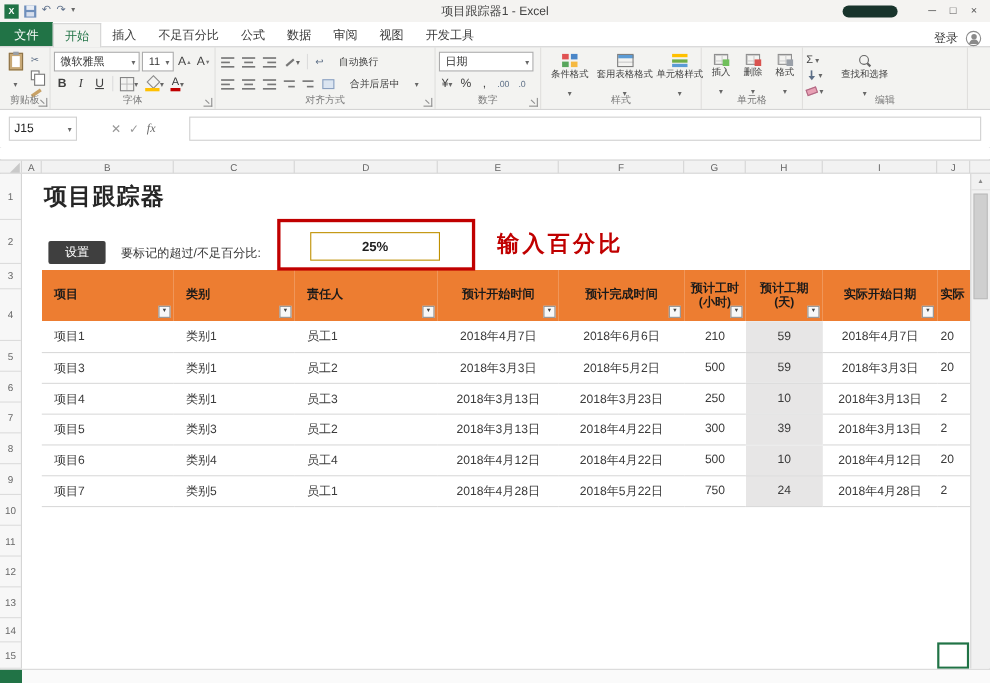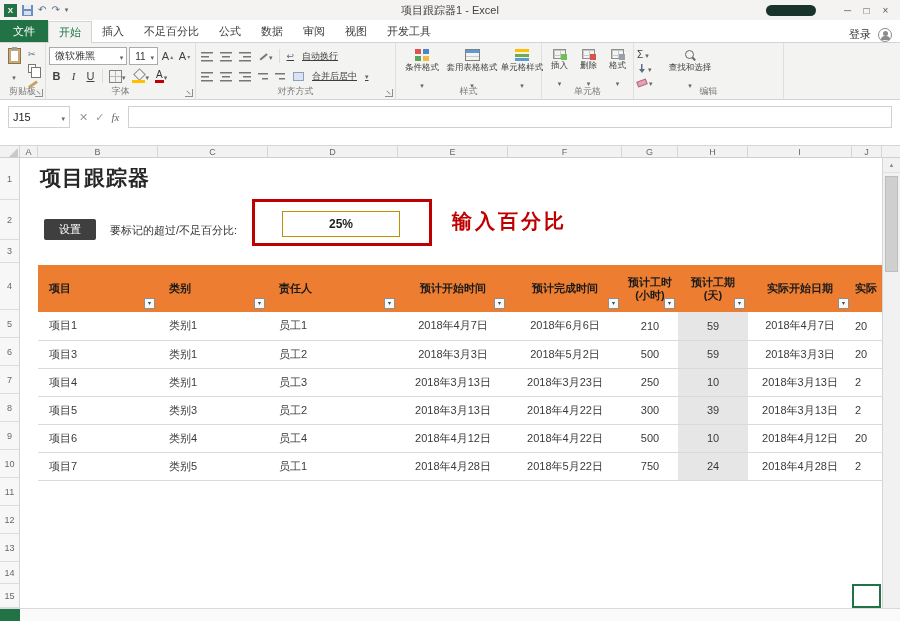--- a/index.html
+++ b/index.html
@@ -88,21 +88,21 @@
   .al-l,.al-t{ background-position:0 1px,0 5px,0 9px; }
   .al-c,.al-m{ background-position:0 1px,2px 5px,0 9px; }
   .al-r,.al-b{ background-position:0 1px,4px 5px,0 9px; }
   .i-orient{ width:11px; height:11px; position:relative; }
   .i-orient::before{ content:""; position:absolute; left:1px; top:5px; width:9px; height:1.5px; background:#777;
                      transform:rotate(-40deg); }
   .i-ind{ width:11px; height:9px; background-image:linear-gradient(#777,#777),linear-gradient(#777,#777);
           background-size:10px 1.5px,6px 1.5px; background-position:0 1px,4px 6px; background-repeat:no-repeat; }
   .i-wrap::before{ content:"↩"; font-size:9px; color:#5c6e86; }
   .i-merge{ width:11px; height:9px; border:1px solid #8aa0c0; background:#dbe5f1; }
-  .rb-txt{ font-size:9px; color:#3f3f3f; display:flex; align-items:center; gap:8px; padding:0 3px; white-space:nowrap;text-decoration:underline; }
+  .rb-txt{ font-size:9px; color:#3f3f3f; display:flex; align-items:center; gap:14px; padding:0 3px; white-space:nowrap; }
   .big-btn{ display:flex; flex-direction:column; align-items:center; justify-content:flex-start;
             padding-top:3px; gap:2px; flex:none; }
   .bl{ font-size:8.5px; line-height:9px; color:#3f3f3f; text-align:center; white-space:nowrap; }
   .i-cond{ width:14px; height:12px;
            background:linear-gradient(#e05252,#e05252) 0 0/6px 5px no-repeat,
                       linear-gradient(#4a86c8,#4a86c8) 8px 0/6px 5px no-repeat,
                       linear-gradient(#58a65c,#58a65c) 0 7px/6px 5px no-repeat,
                       linear-gradient(#f5b942,#f5b942) 8px 7px/6px 5px no-repeat; }
   .i-ftable{ width:15px; height:12px; border:1px solid #7f7f7f; background:
              linear-gradient(#5b9bd5,#5b9bd5) 0 0/15px 3px no-repeat,
@@ -128,21 +128,21 @@
   .i-funnel::before{ content:""; position:absolute; left:0; top:0; border-left:6.5px solid transparent;
                      border-right:6.5px solid transparent; border-top:6px solid #7a8aa0; }
   .i-funnel::after{ content:""; position:absolute; left:5.5px; top:5px; width:2px; height:6px; background:#7a8aa0; }
   .i-mag{ position:relative; width:12px; height:12px; }
   .i-mag::before{ content:""; position:absolute; left:1px; top:1px; width:7px; height:7px;
                   border:1.5px solid #666; border-radius:50%; }
   .i-mag::after{ content:""; position:absolute; left:8px; top:9px; width:4px; height:1.5px; background:#666;
                  transform:rotate(45deg); }
 
   
-  .fbar{ height:34px; background:#fff; display:flex; align-items:center; flex:none; }
+  .fbar{ height:34px; background:#fff; display:flex; align-items:center; flex:none;gap:22px; }
   .namebox{ width:62px; height:22px; border:1px solid #d0d0d0; margin-left:8px; display:flex; align-items:center;
             justify-content:space-between; font-size:11px; color:#222; padding:0 4px; }
   .fbtns{ display:flex; align-items:center; gap:7px; padding:0 9px; color:#9a9a9a; font-size:11px; }
   .fx{ font-style:italic; font-family:"Liberation Serif",serif; color:#6a6a6a; }
   .finput{ flex:1; height:22px; border:1px solid #d0d0d0; background:#fff; margin-right:8px; font-size:11px; }
   .fgap{ height:11px; background:#fff; flex:none; }
 
   
   .colhdr-row{ height:13px; display:flex; background:#f2f2f2; border-top:1px solid #d5d5d5;
                border-bottom:1px solid #cfcfcf; flex:none; }
@@ -172,21 +172,21 @@
                letter-spacing:1px; }
   .settings-btn{ position:absolute; left:24px; top:61px; width:52px; height:21px; background:#3f3f3f; color:#fff;
                  font-size:11px; display:flex; align-items:center; justify-content:center; border-radius:2px; }
   .threshold-label{ position:absolute; left:90px; top:65px; font-size:11px; color:#333; }
   .red-rect{ position:absolute; left:232px; top:41px; width:180px; height:47px; border:3px solid var(--red); z-index:5; }
   .threshold-box{ position:absolute; left:262px; top:53px; width:118px; height:26px; border:1px solid #bf9000;
                   background:#fff; display:flex; align-items:center; justify-content:center; font-size:12px;
                   font-weight:bold; color:#1f1f1f; z-index:4; }
   .red-note{ position:absolute; left:432px; top:50px; font-size:20px; font-weight:bold; color:var(--red);
              letter-spacing:3px; z-index:5; }
-  .ptable{ position:absolute; left:18px; top:107px; border-collapse:collapse; table-layout:fixed; }
+  .ptable{ position:absolute; left:18px; top:87px; border-collapse:collapse; table-layout:fixed; }
   .ptable th{ height:47px; background:var(--orange); color:#1a1a1a; font-size:11px; font-weight:bold;
               position:relative; vertical-align:middle; line-height:13px; text-align:center; overflow:hidden; }
   .ptable td{ height:28px; background:#fff; font-size:11px; color:#3a3a3a; border-bottom:1px solid #dadada;
               overflow:hidden; white-space:nowrap; }
   .ptable td.shaded{ background:var(--shade); }
   .pl{ padding-left:11px; }
   .pls{ padding-left:3px; }
   .fbtn{ position:absolute; right:3px; bottom:3px; width:11px; height:11px; background:#f8f8f8;
          border:1px solid #8f8f8f; font-size:6px; color:#444; display:flex; align-items:center;
          justify-content:center; }
@@ -334,20 +334,40 @@
         <span class="rb-txt">
             <span class="i-merge"></span>
             <span>合并后居中</span>
             <span class="caret"></span>
           </span>
       </div>
       <div class="g-label"><span>对齐方式</span></div>
       <span class="launcher"></span>
     </div>
 
+    <div class="rgroup" style="width:96px">
+      <div class="fg-row">
+        <span class="combo" style="width:86px">
+            <span>日期</span>
+            <span class="caret"></span>
+          </span>
+      </div>
+      <div class="fg-row">
+        <span class="tbtn">
+            <span>¥</span>
+            <span class="caret"></span>
+          </span>
+        <span class="tbtn">%</span>
+        <span class="tbtn">,</span>
+        <span class="tbtn tiny">.00</span>
+        <span class="tbtn tiny">.0</span>
+      </div>
+      <div class="g-label"><span>数字</span></div>
+      <span class="launcher"></span>
+    </div>
 
     <div class="rgroup" style="width:146px">
       <div class="g-body" style="display:flex">
         <div class="big-btn" style="width:46px">
           <span class="i-cond"></span>
           <span class="bl">条件格式</span>
           <span class="caret"></span>
         </div>
         <div class="big-btn" style="width:54px">
           <span class="i-ftable"></span>

